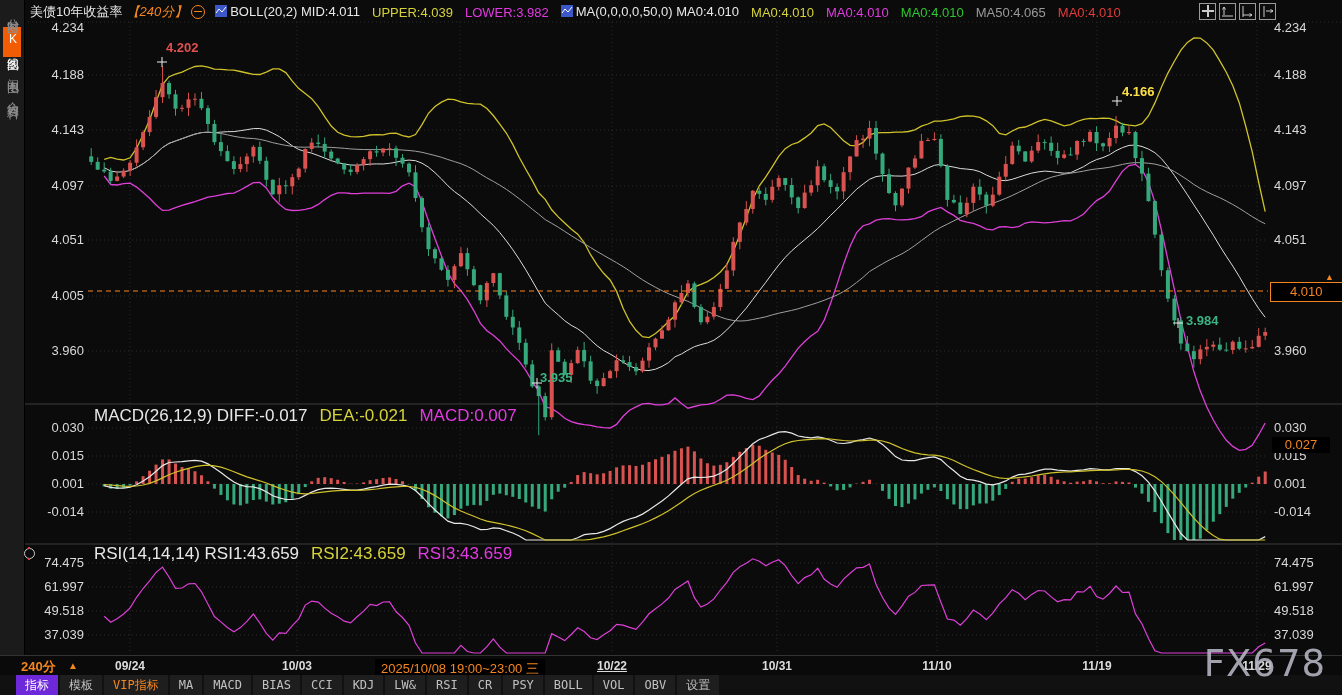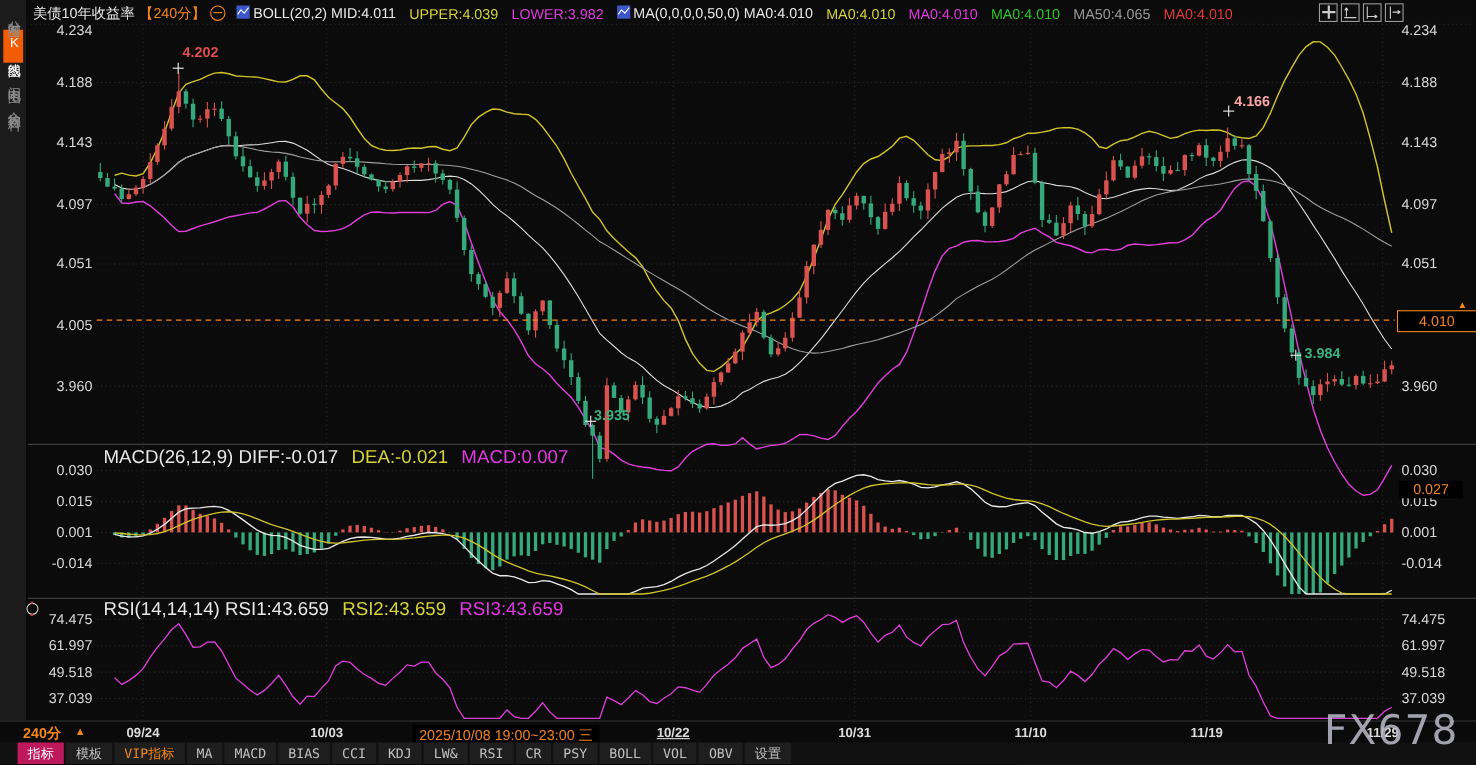--- a/index.html
+++ b/index.html
@@ -9,21 +9,21 @@
   
   #sidebar{position:absolute;left:0;top:0;width:24px;height:655px;background:#1b1b1b;
            border-right:1px solid #000;z-index:4;}
   .sideitem{writing-mode:vertical-rl;text-orientation:upright;margin:4px auto 7px;padding:5px 0;
             font-size:12px;color:#8f8f8f;letter-spacing:2px;width:18px;display:block;cursor:pointer;}
   .sideitem.active{background:#f25c05;color:#fff;}
   
   #header{position:absolute;left:30px;top:2px;height:20px;z-index:5;display:flex;align-items:center;
           font-size:13px;white-space:nowrap;}
   #header .ttl{color:#e8e8e8;margin-right:4px;}
-  #header .intv{color:#f5861f;margin-right:4px;}
+  #header .intv{color:#f5861f;margin-right:4px;font-style:italic;}
   .hseg{margin-right:12px;display:inline-flex;align-items:center;}
   .mini-icon{display:inline-block;width:12px;height:12px;background:#3c57c9;margin-right:3px;position:relative;}
   .mini-icon svg{position:absolute;left:0;top:0;}
   .circ-icon{display:inline-block;width:12px;height:12px;border:1px solid #f5861f;border-radius:50%;
              margin-right:10px;position:relative;cursor:pointer;}
   .circ-icon:before{content:"";position:absolute;left:2px;right:2px;top:5px;border-top:1px solid #f5861f;}
   
   #winicons{position:absolute;right:66px;top:3px;z-index:5;display:flex;gap:3px;}
   .wicon{width:15px;height:15px;border:1px solid #9a9a9a;background:#0d0d0d;cursor:pointer;
          display:flex;align-items:center;justify-content:center;}
@@ -53,21 +53,21 @@
   #interval-label{position:absolute;left:20px;top:2px;color:#f5861f;font-size:13px;font-weight:700;
                   border-bottom:1px solid #14532d;padding:0 1px 1px 1px;cursor:pointer;}
   #interval-arrow{position:absolute;left:68px;top:4px;color:#f5861f;font-size:10px;}
   .tickdate{position:absolute;top:3px;transform:translateX(-50%);font-size:12px;font-weight:700;color:#dcdcdc;}
   .tickdate.hl{background:#000;color:#f5861f;font-weight:400;padding:1px 6px;font-size:13px;}
   
   #toolbar{position:absolute;left:0;top:675px;width:1342px;height:20px;background:#111;z-index:5;
            display:flex;align-items:stretch;padding-left:16px;box-sizing:border-box;}
   .tbtn{background:#1e1e1e;color:#c0c0c0;font-size:12px;line-height:20px;padding:0 9px;margin-right:2px;
         cursor:pointer;white-space:nowrap;font-family:"DejaVu Sans Mono","Liberation Sans",monospace;}
-  .tbtn.active{background:#be185d;color:#fff;}
+  .tbtn.active{background:#6d28d9;color:#fff;}
   .tbtn.vip{color:#f5861f;}
   
   #watermark{position:absolute;right:16px;bottom:10px;font-size:37px;color:#b6b7c4;opacity:.88;
              letter-spacing:1px;z-index:9;font-family:"DejaVu Sans",sans-serif;}
 </style>
 </head>
 <body>
 
 <div id="app">
   <svg id="plot" width="1342" height="695">
@@ -748,21 +748,21 @@
       <div class="axis-label axis-right" style="top: 504px;">-0.014</div>
       <div class="axis-label axis-left" style="top: 555px;">74.475</div>
       <div class="axis-label axis-right" style="top: 555px;">74.475</div>
       <div class="axis-label axis-left" style="top: 579px;">61.997</div>
       <div class="axis-label axis-right" style="top: 579px;">61.997</div>
       <div class="axis-label axis-left" style="top: 603px;">49.518</div>
       <div class="axis-label axis-right" style="top: 603px;">49.518</div>
       <div class="axis-label axis-left" style="top: 627px;">37.039</div>
       <div class="axis-label axis-right" style="top: 627px;">37.039</div>
       <div class="annot" style="left: 166px; top: 40px; color: rgb(224, 80, 80);">4.202</div>
-      <div class="annot" style="left: 1122px; top: 84px; color: #fca5a5;">4.166</div>
+      <div class="annot" style="left: 1122px; top: 84px; color: #fde047;">4.166</div>
       <div class="annot" style="left: 540px; top: 370px; color: rgb(61, 178, 131);">3.935</div>
       <div class="annot" style="left: 1186px; top: 313px; color: rgb(61, 178, 131);">3.984</div>
     </div>
 
   <div class="pane-header" style="top:406px;" id="macd-header"><span style="color: rgb(232, 232, 232); margin-right: 12px;">MACD(26,12,9) DIFF:-0.017</span><span style="color: rgb(214, 211, 58); margin-right: 12px;">DEA:-0.021</span><span style="color: rgb(226, 58, 226); margin-right: 12px;">MACD:0.007</span></div>
   <div class="pane-header" style="top:544px;" id="rsi-header"><span style="color: rgb(232, 232, 232); margin-right: 12px;">RSI(14,14,14) RSI1:43.659</span><span style="color: rgb(214, 211, 58); margin-right: 12px;">RSI2:43.659</span><span style="color: rgb(226, 58, 226); margin-right: 12px;">RSI3:43.659</span></div>
   <div id="rsi-pane-icon"></div>
 
   <div id="price-tag">4.010</div>
   <div id="price-tag-arrow">▲</div>

